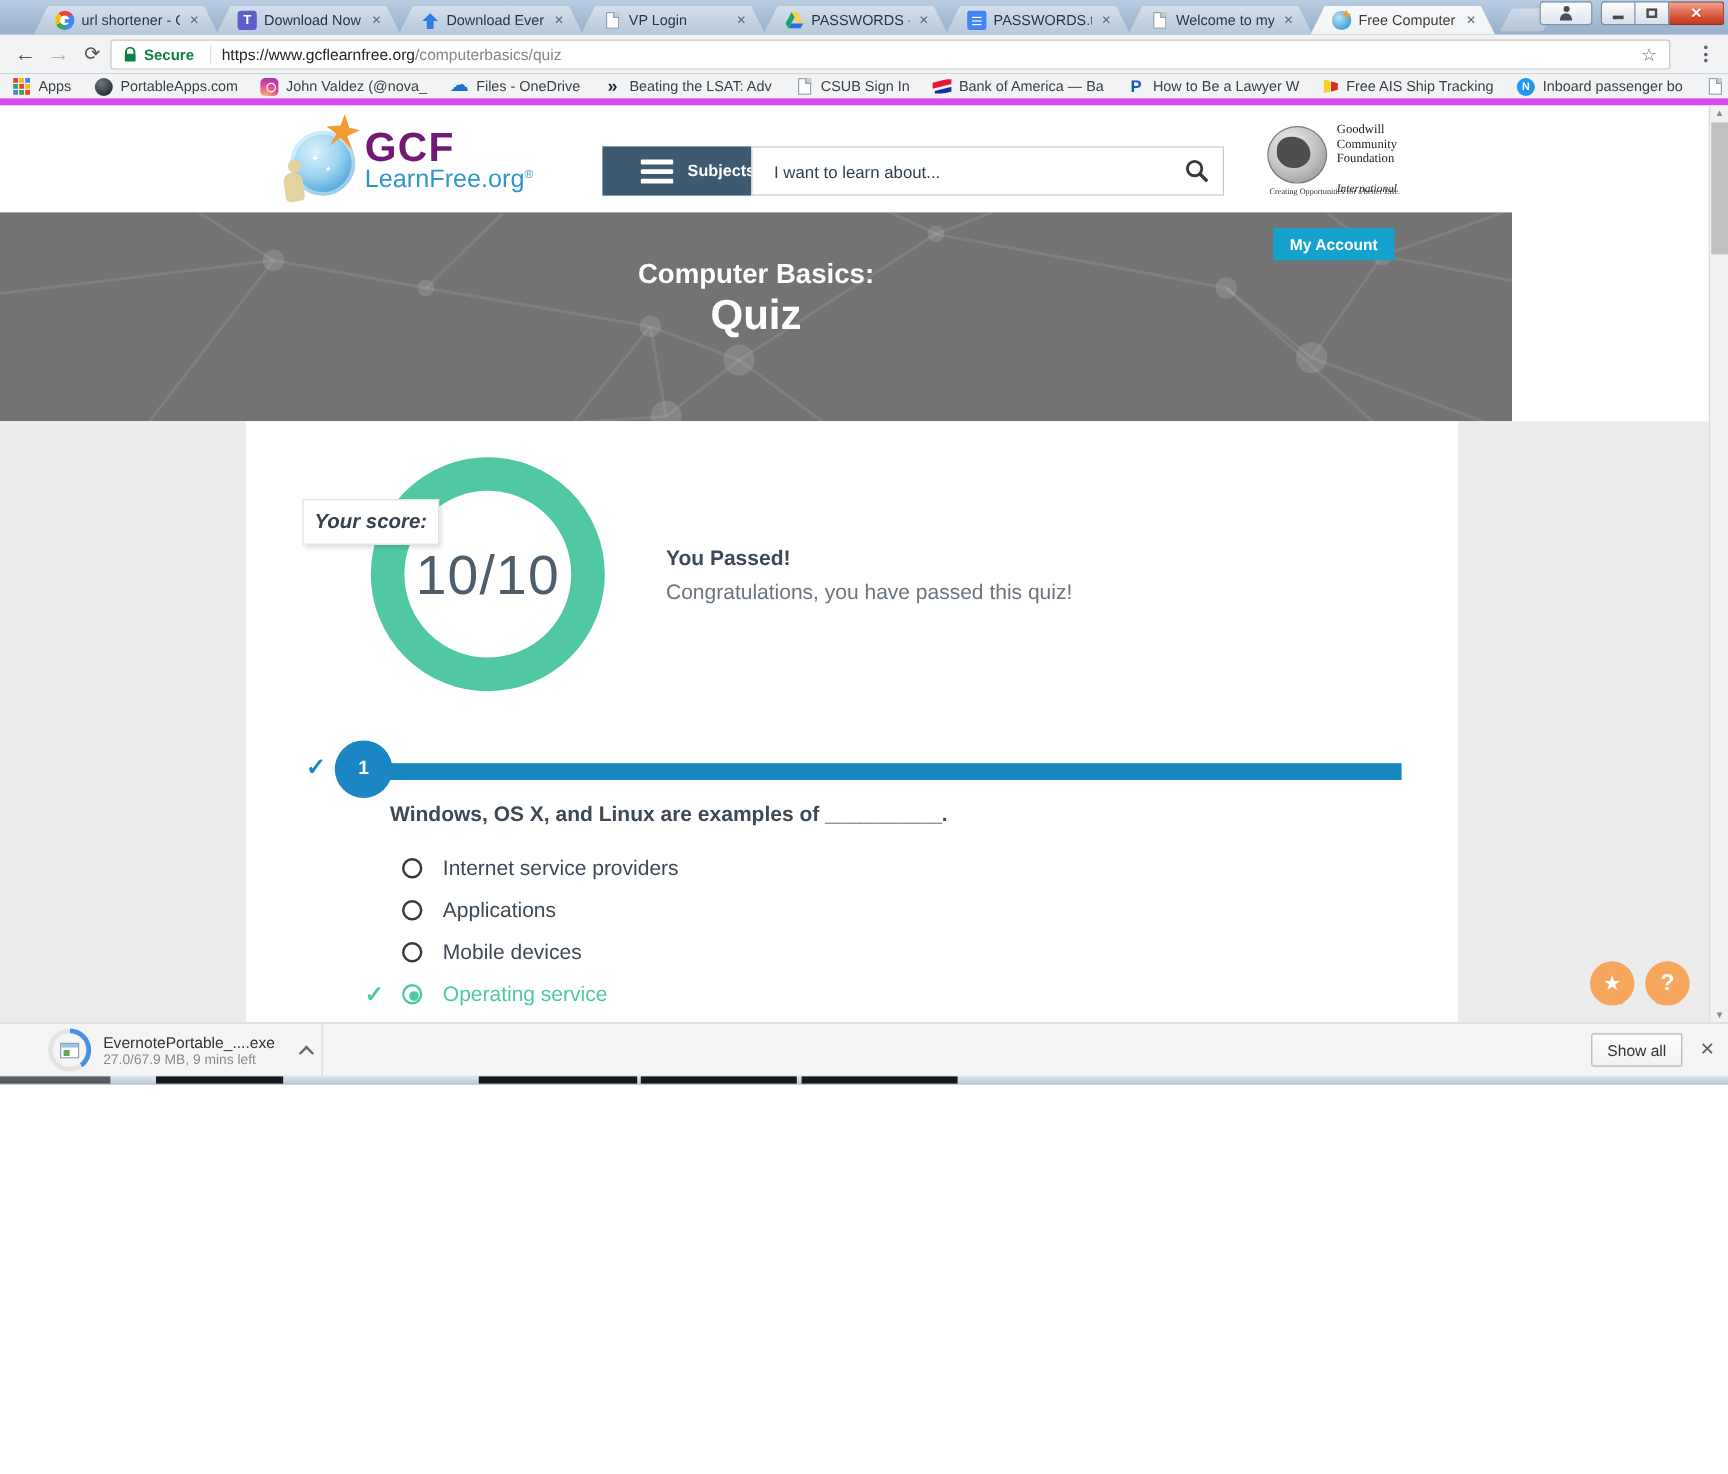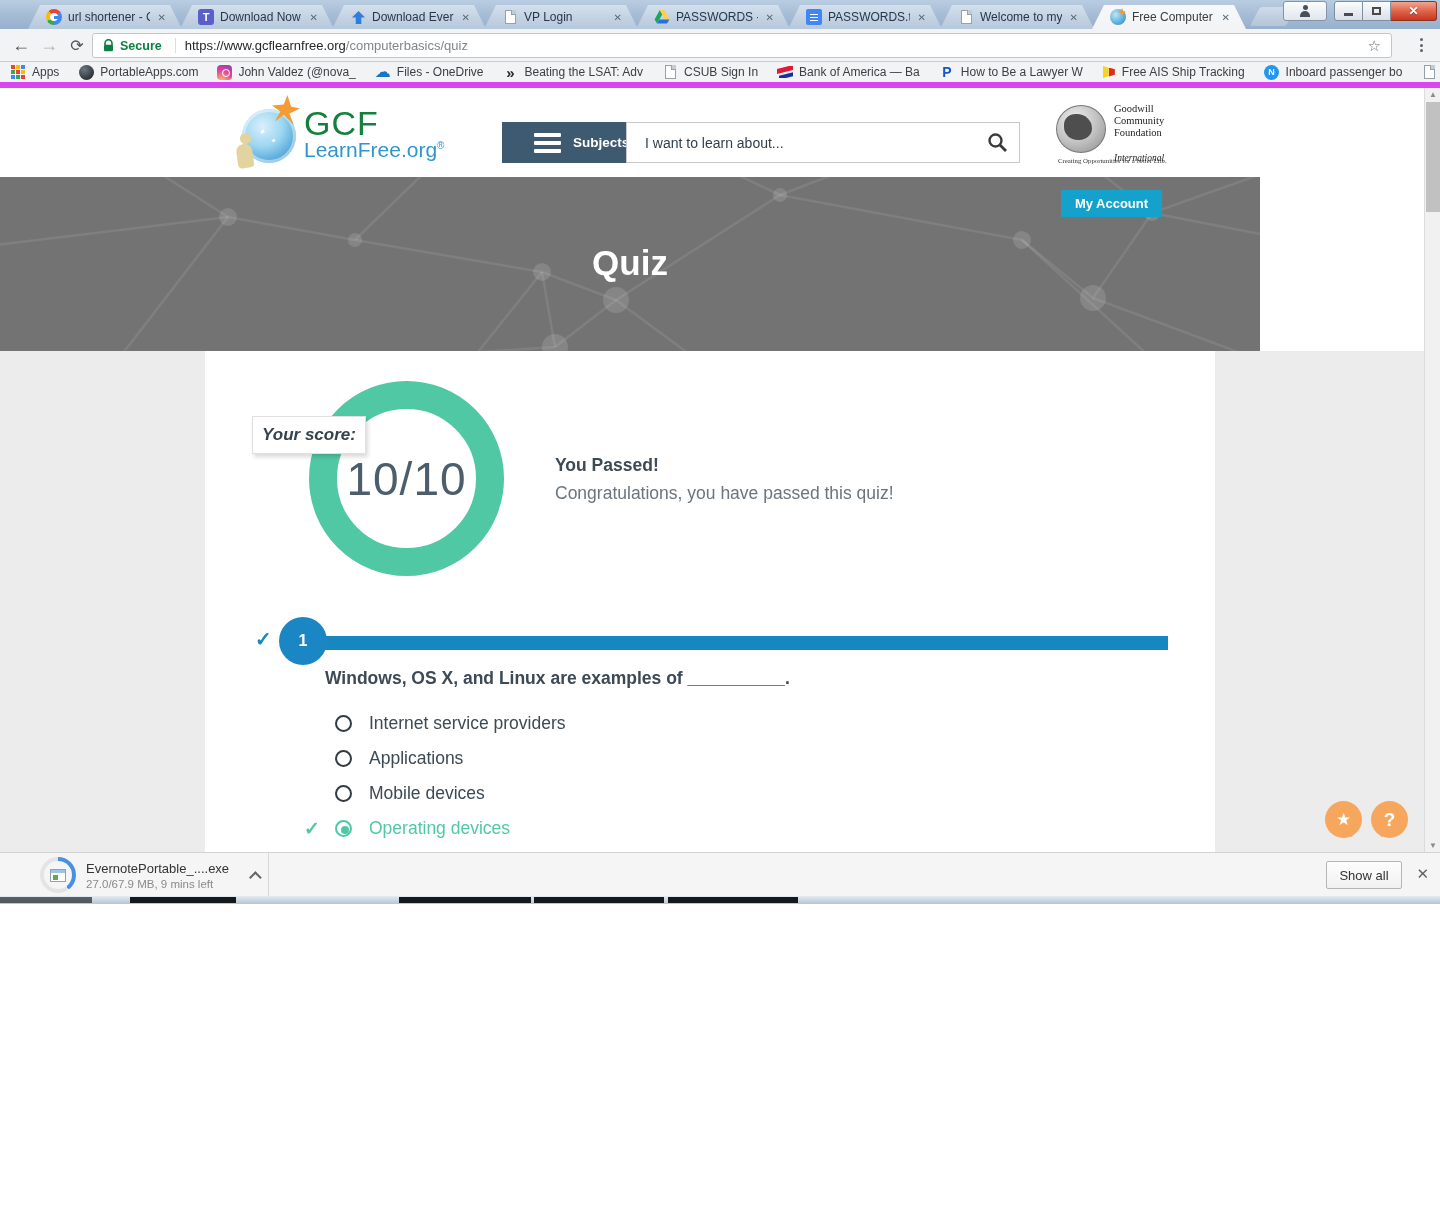--- a/index.html
+++ b/index.html
@@ -103,21 +103,21 @@
   .gcf-globe { position:absolute; left:8px; top:14px; width:54px; height:54px; border-radius:50%;
     background:radial-gradient(circle at 38% 32%, #d9effb 0%, #9ed7f2 40%, #49a0d6 78%, #2b7db2 100%);
     box-shadow:inset 0 0 0 3px rgba(255,255,255,.45); }
   .gcf-globe i { position:absolute; color:#fff; font-size:9px; }
   .gcf-star { position:absolute; right:4px; top:0; width:28px; height:30px; background:#f49b33;
     clip-path:polygon(55% 0,68% 38%,100% 45%,62% 62%,78% 100%,42% 66%,10% 88%,30% 55%,0 35%,42% 32%); }
   .gcf-person { position:absolute; left:0; bottom:2px; width:24px; height:36px; }
   .gcf-person::before { content:""; position:absolute; left:6px; top:0; width:11px; height:11px; border-radius:50%; background:#e3d3a0; }
   .gcf-person::after { content:""; position:absolute; left:3px; top:11px; width:16px; height:24px; border-radius:7px 7px 4px 4px; background:#e3d3a0; transform:rotate(-8deg); }
   .gcf-text { padding-top:13px; }
-  .gcf-word { font-size:34px; font-weight:normal; color:#15803d; letter-spacing:1px; line-height:30px; }
+  .gcf-word { font-size:34px; font-weight:bold; color:#701a75; letter-spacing:1px; line-height:30px; }
   .gcf-sub { font-size:21px; color:#2f96cc; }
   .gcf-reg { font-size:10px; vertical-align:super; }
 
   .subjects-btn { position:absolute; left:502px; top:34px; width:124px; height:41px; background:#3d5a70;
     display:flex; align-items:center; gap:12px; padding-left:32px; cursor:pointer; }
   .burger { display:flex; flex-direction:column; gap:4px; }
   .burger i { width:27px; height:4px; background:#fff; border-radius:1px; }
   .subjects-label { color:#fff; font-weight:bold; font-size:13.5px; }
   .search-box { position:absolute; left:626px; top:34px; width:394px; height:41px; background:#fff;
     border:1px solid #c9c9c9; display:flex; align-items:center; }
@@ -451,20 +451,21 @@
           <circle cx="542" cy="95" r="9"></circle>
             <circle cx="616" cy="123" r="13"></circle>
           <circle cx="780" cy="18" r="7"></circle>
             <circle cx="1022" cy="63" r="9"></circle>
           <circle cx="1093" cy="121" r="13"></circle>
             <circle cx="1152" cy="36" r="8"></circle>
           <circle cx="555" cy="170" r="13"></circle>
         </g>
       </svg>
       <div class="my-account">My Account</div>
+      <div class="hero-kicker">Computer Basics:</div>
       <div class="hero-title">Quiz</div>
     </div>
 
     <div class="content">
       <div class="card">
 
         <div class="donut">
           <span class="donut-score">10/10</span>
         </div>
         <div class="score-box">Your score:</div>
@@ -485,21 +486,21 @@
             <span class="radio"></span>
             <span class="opt-label">Applications</span>
           </div>
           <div class="opt">
             <span class="radio"></span>
             <span class="opt-label">Mobile devices</span>
           </div>
           <div class="opt selected">
             <span class="opt-check">✓</span>
             <span class="radio"></span>
-            <span class="opt-label">Operating devices</span>
+            <span class="opt-label">Operating service</span>
           </div>
         </div>
 
       </div>
     </div>
 
     <div class="bubble bubble-star">★</div>
     <div class="bubble bubble-q">?</div>
 
     <div class="scrollbar">

